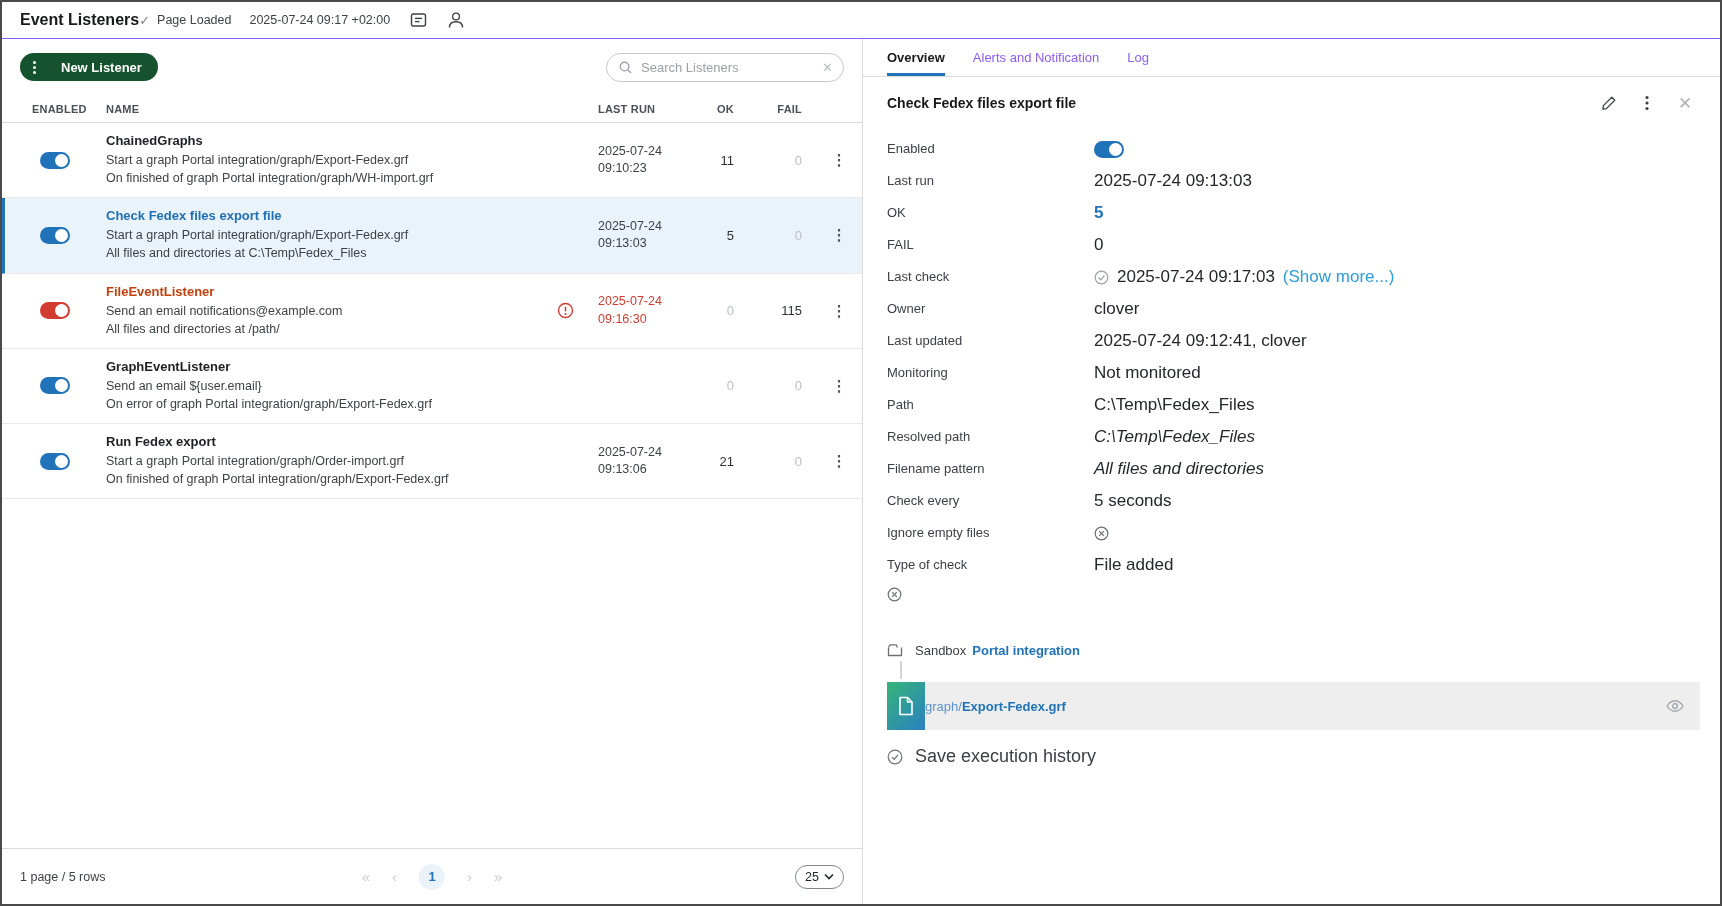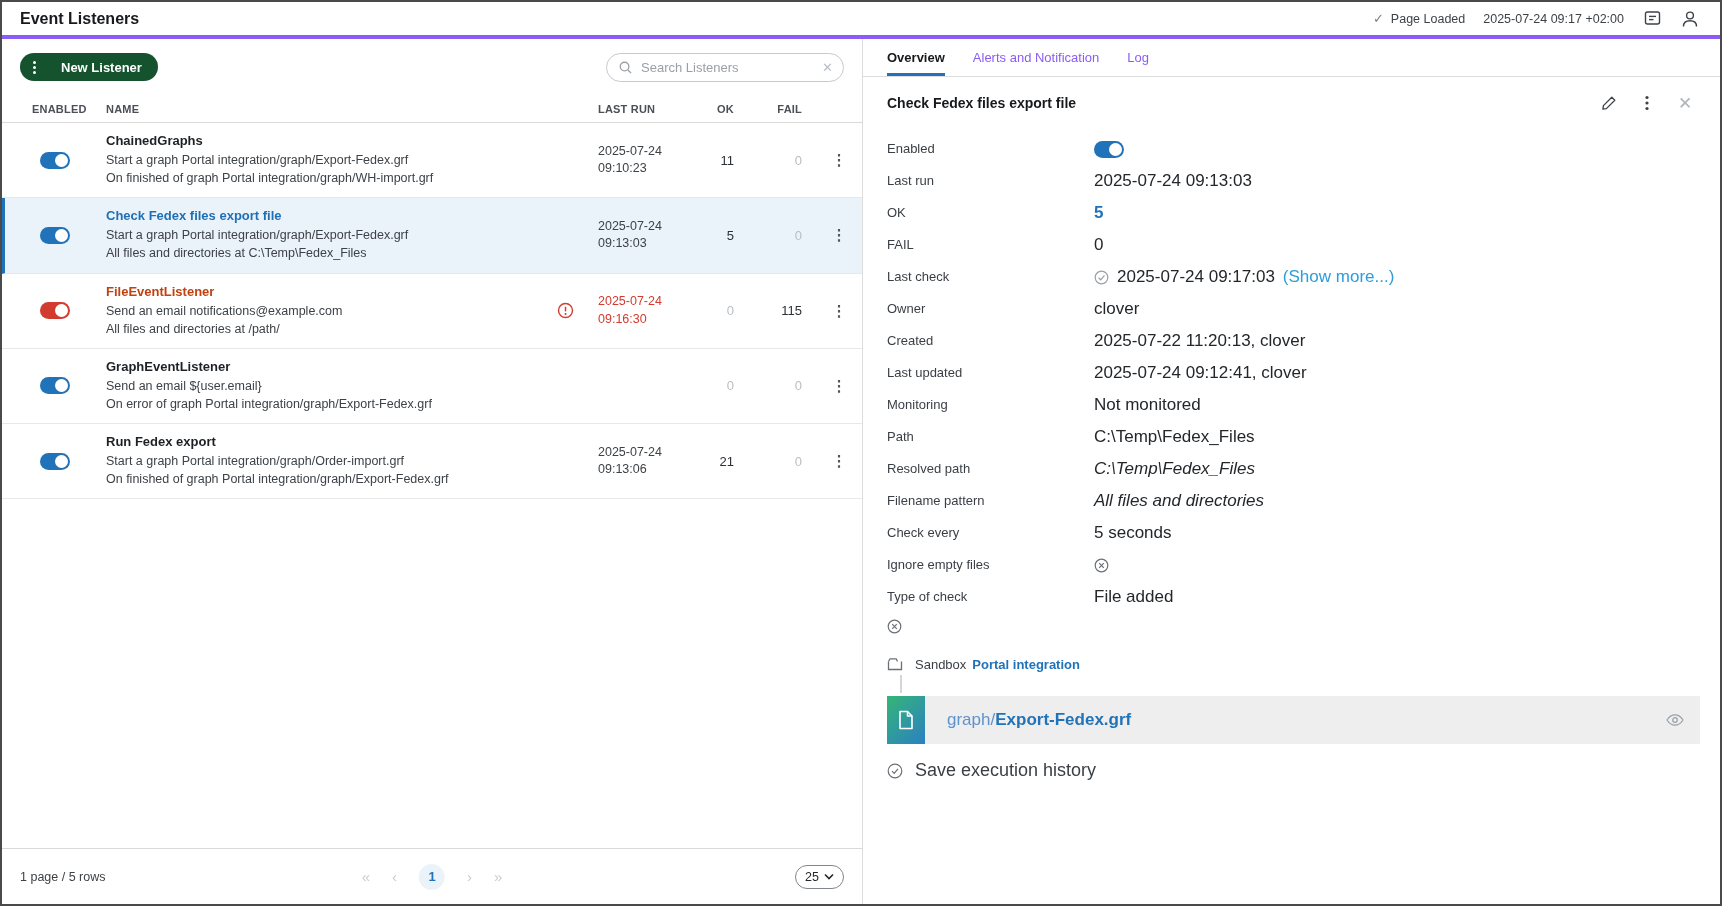--- a/index.html
+++ b/index.html
@@ -1,20 +1,20 @@
 <!DOCTYPE html>
 <html><head>
 <meta charset="utf-8">
 <style>
   * { margin:0; padding:0; box-sizing:border-box; }
   html,body { width:1722px; height:906px; background:#fff; font-family:"Liberation Sans", sans-serif; color:#23272b; }
   .window { width:1722px; height:906px; border:2px solid #4a4a4a; display:flex; flex-direction:column; background:#fff; overflow:hidden; }
 
   
-  .topbar { height:37px; flex:none; display:flex; align-items:center; justify-content:space-between; border-bottom:4px solid #8b5cf6; padding:0 20px 0 18px; }
+  .topbar { height:37px; flex:none; display:flex; align-items:center; justify-content:flex-start; border-bottom:1px solid #8b5cf6; padding:0 20px 0 18px; }
   .app-title { font-size:16px; font-weight:bold; color:#17191c; }
   .topbar-right { display:flex; align-items:center; gap:18px; }
   .page-loaded { display:flex; align-items:center; gap:7px; font-size:12.5px; color:#3d4247; }
   .page-loaded .chk { color:#7a7f85; font-size:13px; }
   .top-ts { font-size:12.5px; color:#3d4247; }
   .top-icon { width:20px; height:20px; display:flex; align-items:center; justify-content:center; cursor:pointer; }
 
   
   .main { flex:1; display:flex; min-height:0; }
   .left-panel { width:861px; flex:none; border-right:1px solid #dcdcdc; display:flex; flex-direction:column; min-height:0; }
@@ -81,26 +81,26 @@
   .frow { display:flex; align-items:center; min-height:32px; padding:0 24px; }
   .flabel { width:207px; flex:none; font-size:13px; color:#3a3f45; line-height:1.35; }
   .fvalue { font-size:17px; color:#23272b; display:flex; align-items:center; gap:8px; }
   .fvalue.ok-val { color:#2173b9; font-weight:bold; }
   .fvalue.italic { font-style:italic; }
   .show-more { color:#2d9cdb; cursor:pointer; }
   .frow.tall { align-items:flex-start; padding-top:5px; min-height:44px; }
   .frow.tall .fvalue { padding-top:1px; }
 
   
-  .sandbox-row { display:flex; align-items:center; gap:12px; padding:0 24px; font-size:13px; color:#3a3f45; }
+  .sandbox-row { display:flex; align-items:center; gap:12px; padding:0 24px; margin-top:18px; font-size:13px; color:#3a3f45; }
   .sandbox-link { color:#2173b9; font-weight:bold; cursor:pointer; }
   .connector { width:2px; height:18px; background:#d5d5d5; margin:3px 0 3px 37px; }
   .file-row { margin:0 20px 0 24px; height:48px; background:#eeeeee; display:flex; align-items:center; cursor:pointer; }
   .file-badge { width:38px; height:48px; flex:none; background:linear-gradient(135deg,#35b578 0%,#2b80c2 100%); display:flex; align-items:center; justify-content:center; }
-  .file-text { padding-left:22px; font-size:17px; flex:1; }
+  .file-text { font-size:13px; flex:1; }
   .file-prefix { color:#5d93cc; }
   .file-name { color:#2173b9; font-weight:bold; }
   .file-eye { padding-right:16px; display:flex; align-items:center; cursor:pointer; }
   .save-row { display:flex; align-items:center; gap:12px; padding:0 24px; margin-top:16px; font-size:18px; color:#3a3f45; }
 </style>
 </head>
 <body>
 
 <div class="window">
 
@@ -347,24 +347,20 @@
             <span>2025-07-24 09:17:03</span>
             <span class="show-more">(Show more...)</span>
           </div>
         </div>
 
         <div class="frow">
           <div class="flabel">Owner</div>
           <div class="fvalue">clover</div>
         </div>
 
-        <div class="frow">
-          <div class="flabel">Created</div>
-          <div class="fvalue">2025-07-22 11:20:13, clover</div>
-        </div>
 
         <div class="frow">
           <div class="flabel">Last updated</div>
           <div class="fvalue">2025-07-24 09:12:41, clover</div>
         </div>
 
         <div class="frow">
           <div class="flabel">Monitoring</div>
           <div class="fvalue">Not monitored</div>
         </div>

